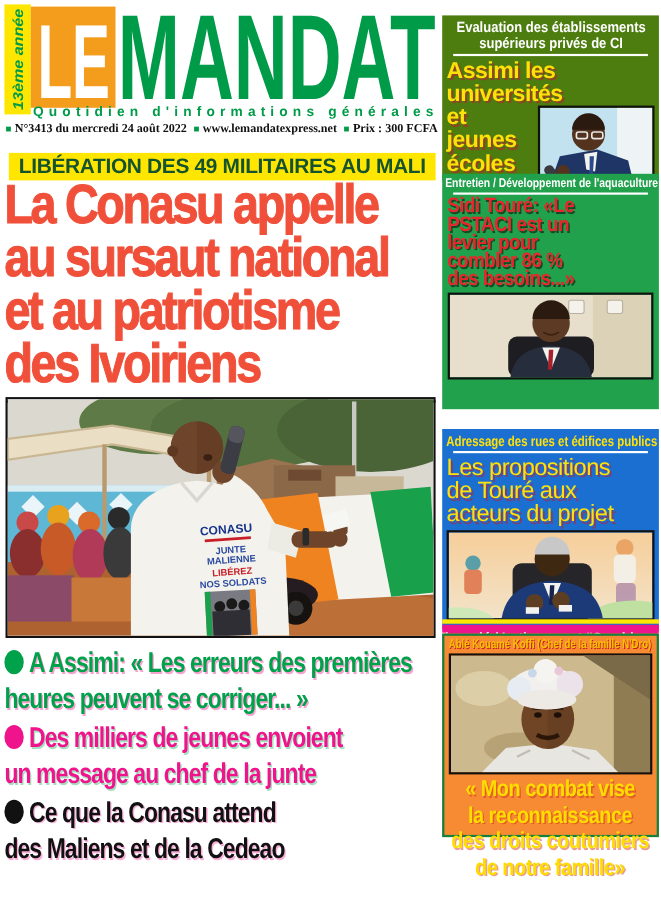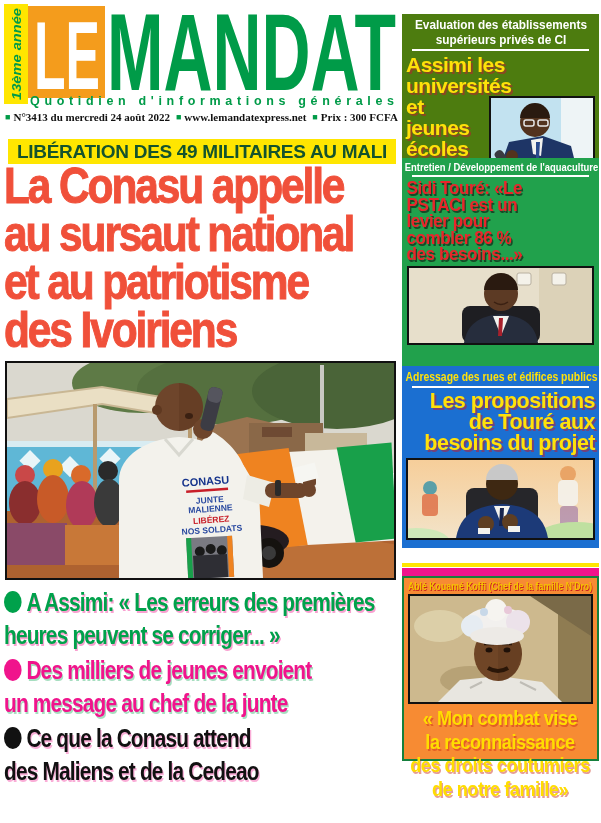--- a/index.html
+++ b/index.html
@@ -28,21 +28,21 @@
   .bullet{margin-bottom:2px;}
   .dot{display:inline-block;width:22px;height:22px;border-radius:50%;vertical-align:-2px;margin-right:6px;}
   .dot-g{background:#00A14B;} .dot-m{background:#F0148C;} .dot-k{background:#111;}
   .txt-g{color:#00A14B;text-shadow:1.5px 1.5px 0 rgba(240,20,140,.4);}
   .txt-m{color:#F0148C;text-shadow:1.5px 1.5px 0 rgba(0,160,75,.35);}
   .txt-k{color:#111;text-shadow:1.5px 1.5px 0 rgba(240,20,140,.35);}
   
   .bx{position:absolute;left:402px;width:197px;box-sizing:border-box;padding:3px 4px;}
   .bx-edu{top:2px;height:150px;background:#4d7c0f;margin-top:12px;}
   .bx-aqua{top:158px;height:214px;background:#21A14C;}
-  .bx-adr{top:366px;height:182px;background:#1B6FD1;}
+  .bx-adr{top:390px;height:182px;background:#1B6FD1;}
   .y-rule{position:absolute;left:402px;top:563px;width:197px;height:4px;background:#FFE600;border:0;margin:0;}
   .bx-tia{top:568px;height:24px;background:#F0148C;display:flex;align-items:center;justify-content:center;}
   .bx-koffi{top:576px;height:185px;background:#F78B33;border:2px solid #15803d;padding:2px 3px;}
   .cnd{transform-origin:50% 0;}
   .kick-w{color:#fff;font-weight:bold;font-size:13.5px;line-height:15px;text-align:center;
           width:216px;margin-left:-13px;transform:scaleX(.875);}
   .wline{height:2px;background:#fff;border:0;margin:2px 6px 3px;}
   .yel{color:#FFE10A;}
   .edu-head{font-weight:bold;font-size:21px;line-height:21px;letter-spacing:-.5px;
             text-shadow:2px 2px 0 rgba(190,30,50,.55);}
@@ -57,22 +57,22 @@
   .kick2{color:#fff;font-weight:bold;font-size:11.5px;text-align:center;width:230px;
          margin-left:-22px;transform:scaleX(.82);white-space:nowrap;}
   .aq-head{color:#E8262B;font-weight:bold;font-size:19px;line-height:16.5px;letter-spacing:-.5px;
            text-shadow:1.5px 1.5px 0 rgba(15,15,15,.6);width:210px;margin-left:-10px;
            transform:scaleX(.9);transform-origin:50% 0;}
   .aq-photo{width:183px;height:75px;margin:3px auto 0;}
   .foot-aq{font-weight:bold;font-size:12px;letter-spacing:-.3px;width:246px;
            transform:scaleX(.74);transform-origin:0 50%;white-space:nowrap;}
   .kick3{color:#FFE10A;font-weight:bold;font-size:13px;text-align:center;width:236px;
          margin-left:-24px;transform:scaleX(.8);white-space:nowrap;}
-  .adr-head{font-weight:bold;font-size:21.5px;line-height:21px;letter-spacing:-.5px;
-            text-shadow:2px 2px 0 rgba(190,30,50,.55);margin-top:2px;text-align:right;}
+  .adr-head{font-weight:normal;font-size:21.5px;line-height:21px;letter-spacing:-.5px;
+            text-shadow:2px 2px 0 rgba(190,30,50,.55);margin-top:2px;}
   .adr-photo{width:185px;height:78px;margin:4px auto 0;}
   .tia-kick{color:#fff;font-weight:bold;font-size:13.5px;white-space:nowrap;
             transform:scaleX(.92);}
   .koffi-sub{color:#F5C400;font-weight:bold;font-size:11.5px;text-align:center;width:244px;
              margin-left:-29px;transform:scaleX(.76);white-space:nowrap;
              text-shadow:1px 1px 0 #C82020;}
   .koffi-photo{width:181px;height:106px;margin:2px auto 0;}
   .koffi-quote{color:#FFDD00;font-weight:bold;font-size:21px;line-height:23.5px;
                letter-spacing:-.5px;text-align:center;width:220px;margin-left:-17px;
                transform:scaleX(.86);text-shadow:1.5px 1.5px 0 rgba(200,40,20,.45);margin-top:2px;}
@@ -284,21 +284,21 @@
       <path d="M85,34 q7,5 14,0" stroke="#3A2012" stroke-width="1.5" fill="none"></path>
     </svg>
   </div>
 
   <div class="bx bx-adr">
     <div class="kick3 cnd">Adressage des rues et édifices publics</div>
     <hr class="wline">
     <div class="adr-head yel">
       <div>Les propositions</div>
       <div>de Touré aux</div>
-      <div>besoins du projet</div>
+      <div>acteurs du projet</div>
     </div>
     <svg class="photo-s adr-photo" viewBox="0 0 185 78">
       <defs>
         <linearGradient id="mbg" x1="0" y1="0" x2="0" y2="1">
           <stop offset="0" stop-color="#F6CE9A"></stop>
             <stop offset="1" stop-color="#F3E3C8"></stop>
         </linearGradient>
       </defs>
       <rect width="185" height="78" fill="url(#mbg)"></rect>
       <g opacity=".9">

